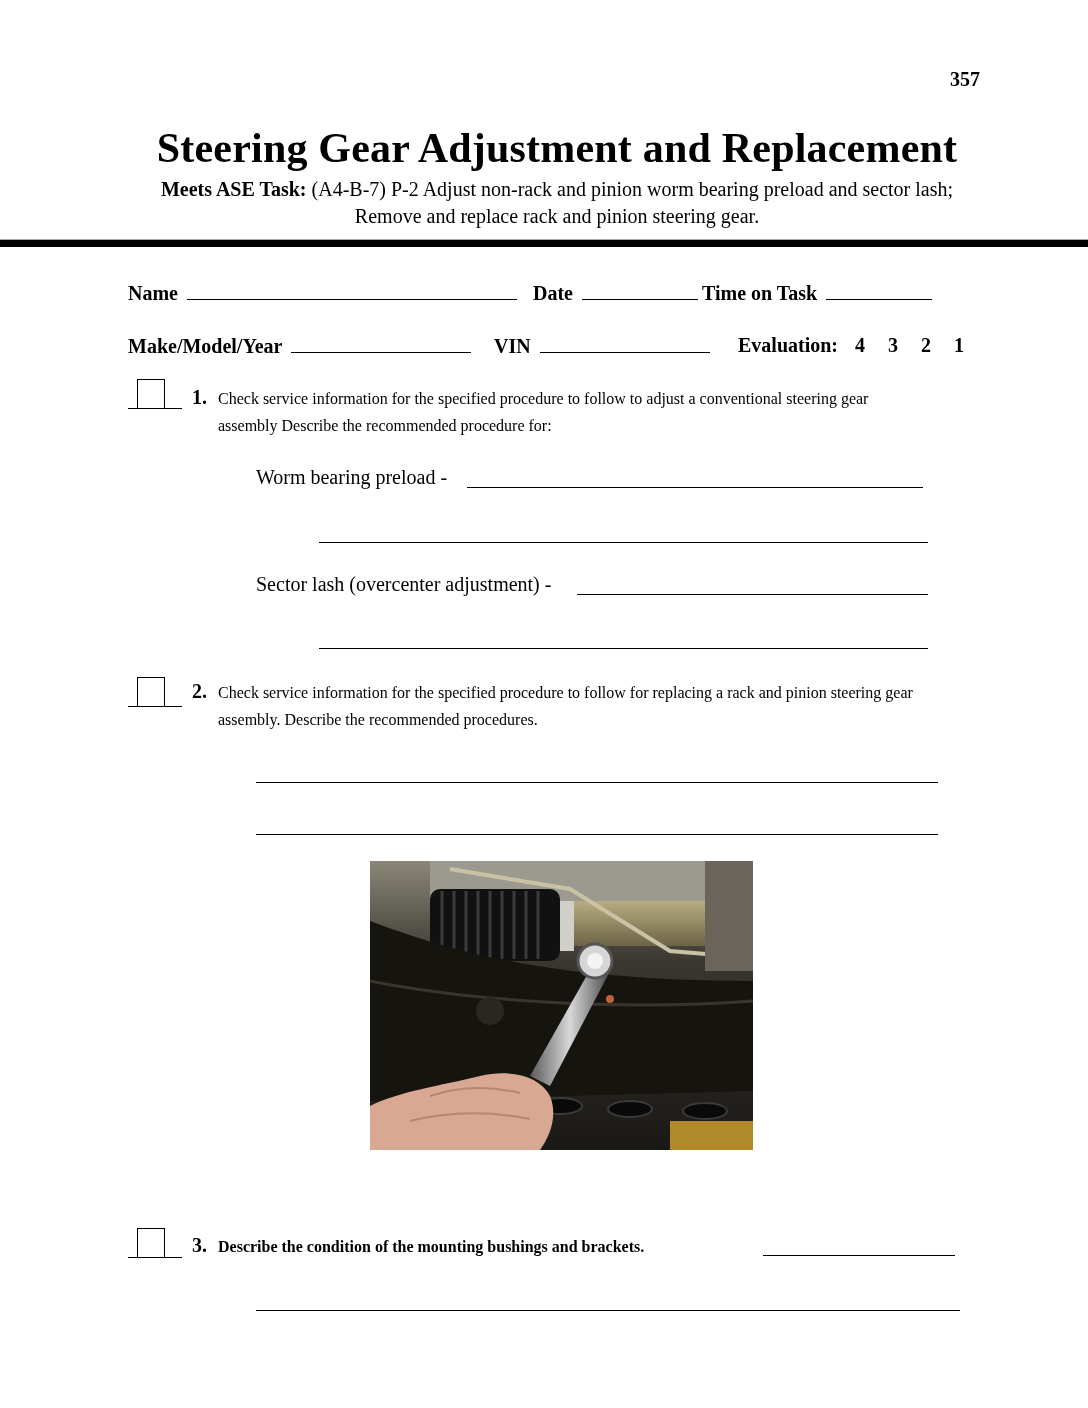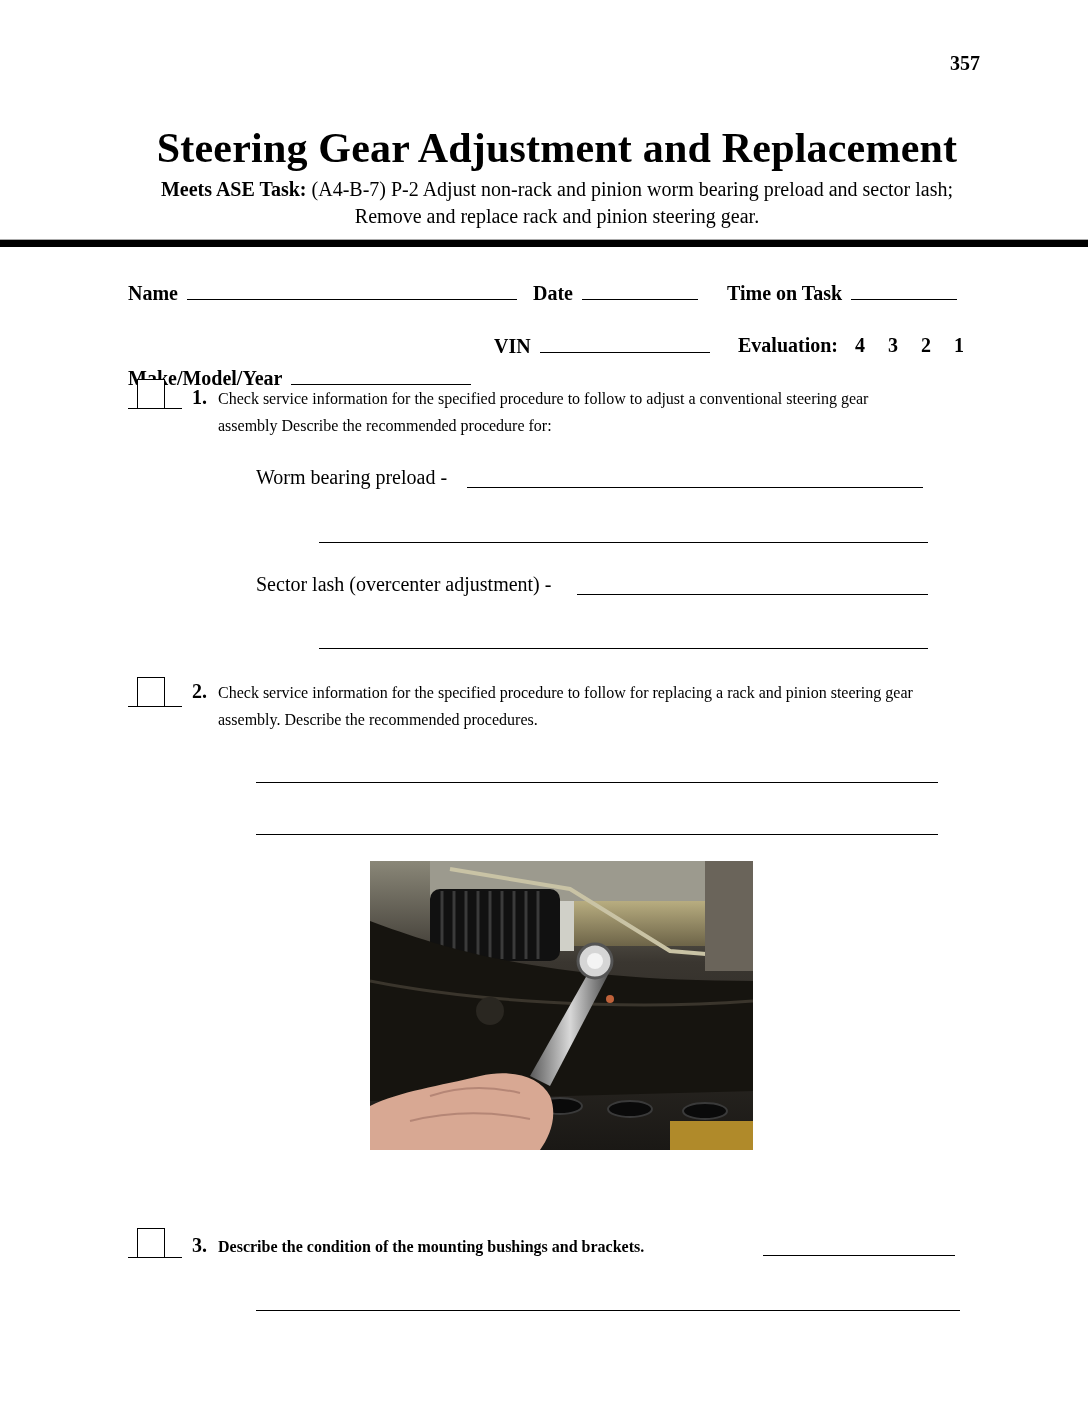--- a/index.html
+++ b/index.html
@@ -1,21 +1,21 @@
 <!DOCTYPE html>
 <html><head>
   <meta charset="utf-8">
   <style>
     html, body { margin: 0; padding: 0; background: #ffffff; }
     body {
       width: 1088px; height: 1408px; position: relative; overflow: hidden;
       font-family: "Liberation Serif", "DejaVu Serif", serif; color: #000;
     }
     .abs { position: absolute; }
-    .page-number { left: 950px; top: 52px; font-size: 20px; font-weight: bold; }
+    .page-number { left: 950px; top: 68px; font-size: 20px; font-weight: bold; }
     .title { left: 0; width: 1114px; top: 124px; text-align: center; font-size: 42px; font-weight: bold; letter-spacing: 0.2px; }
     .task-line1 { left: 0; width: 1114px; top: 178px; text-align: center; font-size: 20px; white-space: nowrap; }
     .task-line2 { left: 0; width: 1114px; top: 205px; text-align: center; font-size: 20px; }
     .bold { font-weight: bold; text-align: center; }
     .rule { left: 0; top: 239px; width: 1088px; height: 7px; background: #000; border-top: 1px solid #aaa; }
     .field-row { font-size: 20px; font-weight: bold; white-space: nowrap; }
     .blank { display: inline-block; border-bottom: 1.5px solid #000; height: 18px; vertical-align: baseline; }
     .eval { letter-spacing: 0; }
     .eval span { margin-left: 18px; }
     .checkbox-wrap { width: 54px; height: 32px; }
@@ -43,26 +43,26 @@
 <div class="abs rule"></div>
 
 <div class="abs field-row" style="left:128px; top:281px;">
   <span>Name</span>
   <span class="blank" style="width:330px; margin-left:4px;"></span>
 </div>
 <div class="abs field-row" style="left:533px; top:281px;">
   <span>Date</span>
   <span class="blank" style="width:116px; margin-left:4px;"></span>
 </div>
-<div class="abs field-row" style="left:727px; top:281px;">
+<div class="abs field-row" style="left:702px; top:281px;">
   <span>Time on Task</span>
   <span class="blank" style="width:106px; margin-left:4px;"></span>
 </div>
 
-<div class="abs field-row" style="left:128px; top:334px;margin-top:32px;">
+<div class="abs field-row" style="left:128px; top:334px;">
   <span>Make/Model/Year</span>
   <span class="blank" style="width:180px; margin-left:4px;"></span>
 </div>
 <div class="abs field-row" style="left:494px; top:334px;">
   <span>VIN</span>
   <span class="blank" style="width:170px; margin-left:4px;"></span>
 </div>
 <div class="abs field-row eval" style="left:726px; top:334px;">
   <span style="margin-left:12px">Evaluation:</span>
   <span style="margin-left:12px">4</span>

